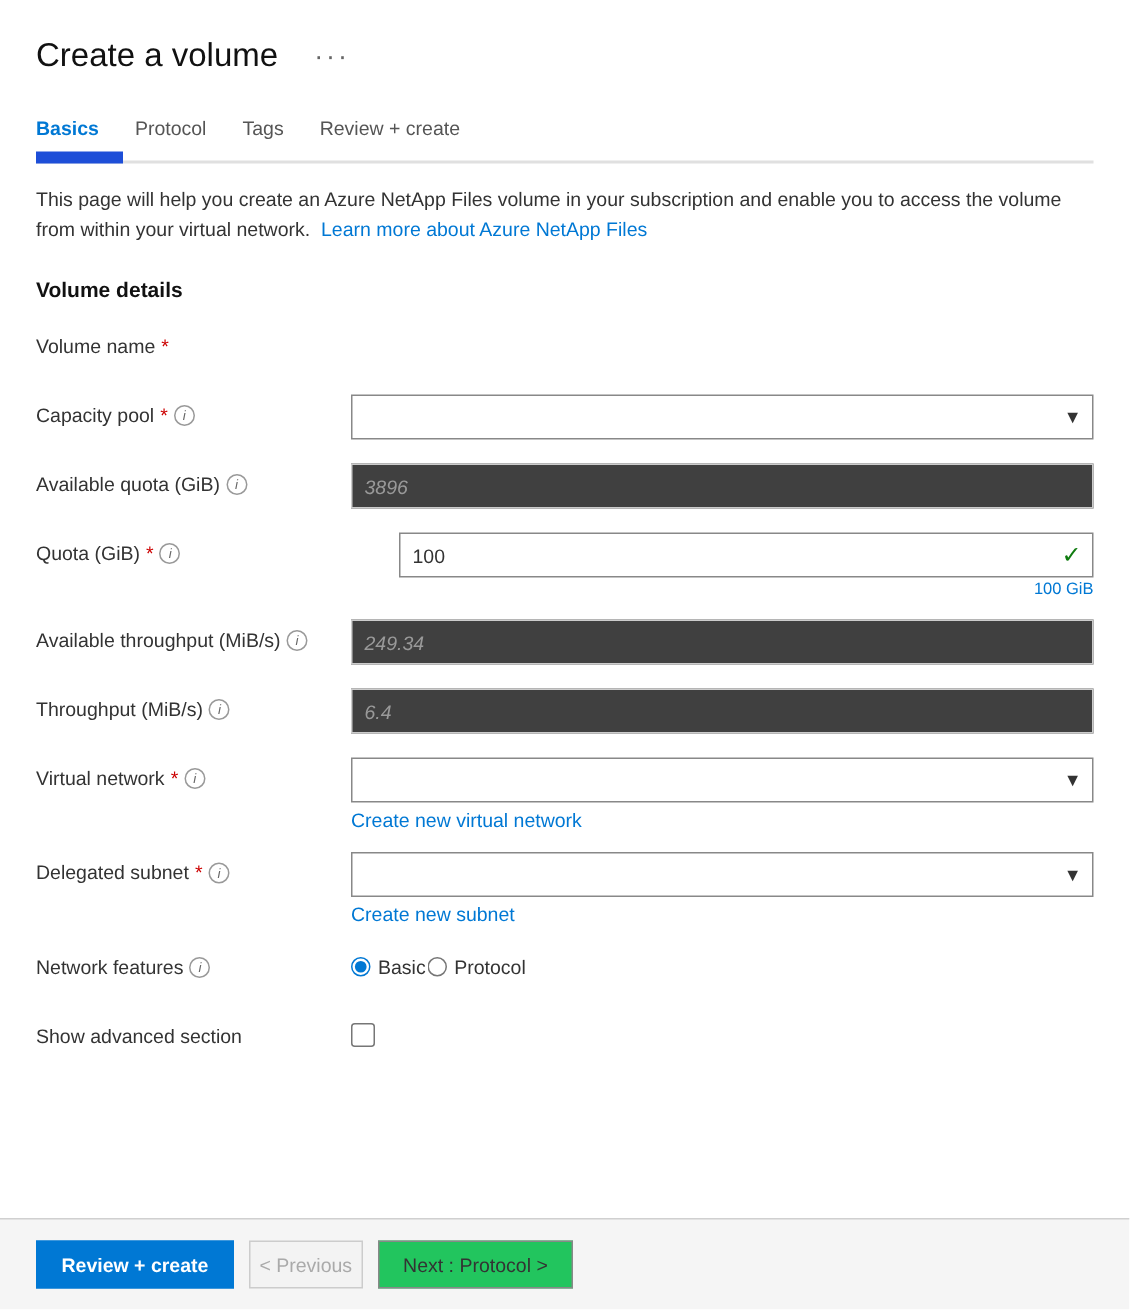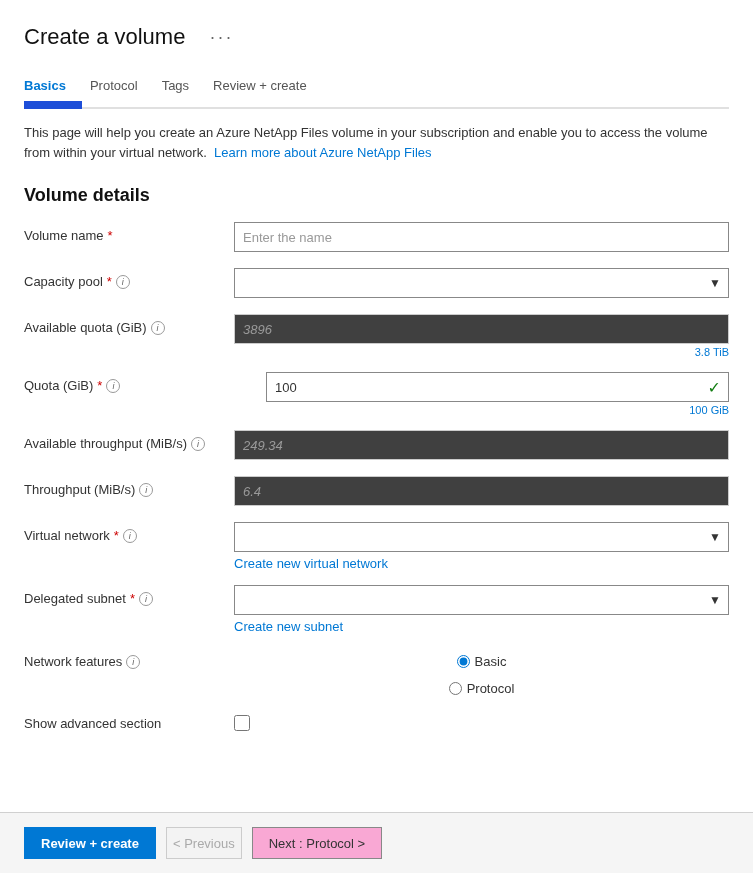--- a/index.html
+++ b/index.html
@@ -63,21 +63,21 @@
       color: #333;
       margin-bottom: 18px;
       line-height: 1.5;
     }
     .description a {
       color: #0078d4;
       text-decoration: none;
     }
     
     .section-header {
-      font-size: 18px;
+      font-size: 14px;
       font-weight: 600;
       color: #111;
       margin-bottom: 16px;
       margin-top: 23px;
     }
     
     .form-row {
       display: flex;
       align-items: flex-start;
       margin-bottom: 14px;
@@ -197,23 +197,22 @@
       font-size: 13px;
       cursor: pointer;
       text-decoration: none;
       margin-top: 4px;
       display: inline-block;
     }
     
     .radio-group {
       display: flex;
       align-items: center;
-      gap: 12px;
+      gap: 1px;
       padding-top: 6px;
-      flex-direction: column;
     }
     .radio-label {
       display: flex;
       align-items: center;
       gap: 5px;
       cursor: pointer;
       font-size: 13px;
       color: #333;
     }
     .radio-label input[type="radio"] {
@@ -253,21 +252,21 @@
     .btn-secondary {
       background: #f3f3f3;
       color: #aaa;
       border: 1px solid #ccc;
       padding: 6px 6px;
       font-size: 13px;
       cursor: not-allowed;
       height: 32px;
     }
     .btn-outline {
-      background: #f9a8d4;
+      background: #22c55e;
       color: #333;
       border: 1px solid #888;
       padding: 6px 16px;
       font-size: 13px;
       cursor: pointer;
       height: 32px;
     }
   </style>
 </head>
 <body>
@@ -291,23 +290,20 @@
     <a href="#">Learn more about Azure NetApp Files</a>
   </p>
 
   <div class="section-header">Volume details</div>
 
   <div class="form-row">
     <div class="form-label">
       <span>Volume name</span>
       <span class="required">*</span>
     </div>
-    <div class="form-field">
-      <input type="text" value="" placeholder="Enter the name" style="">
-    </div>
   </div>
 
   <div class="form-row">
     <div class="form-label">
       <span>Capacity pool</span>
       <span class="required">*</span>
       <span class="info-icon">i</span>
     </div>
     <div class="form-field">
       <div class="select-wrapper">
@@ -319,21 +315,20 @@
     </div>
   </div>
 
   <div class="form-row">
     <div class="form-label">
       <span>Available quota (GiB)</span>
       <span class="info-icon">i</span>
     </div>
     <div class="form-field">
       <div class="input-readonly">3896</div>
-      <div class="sub-label">3.8 TiB</div>
     </div>
   </div>
 
   <div class="form-row">
     <div class="form-label">
       <span>Quota (GiB)</span>
       <span class="required">*</span>
       <span class="info-icon">i</span>
     </div>
     <div class="form-field">

